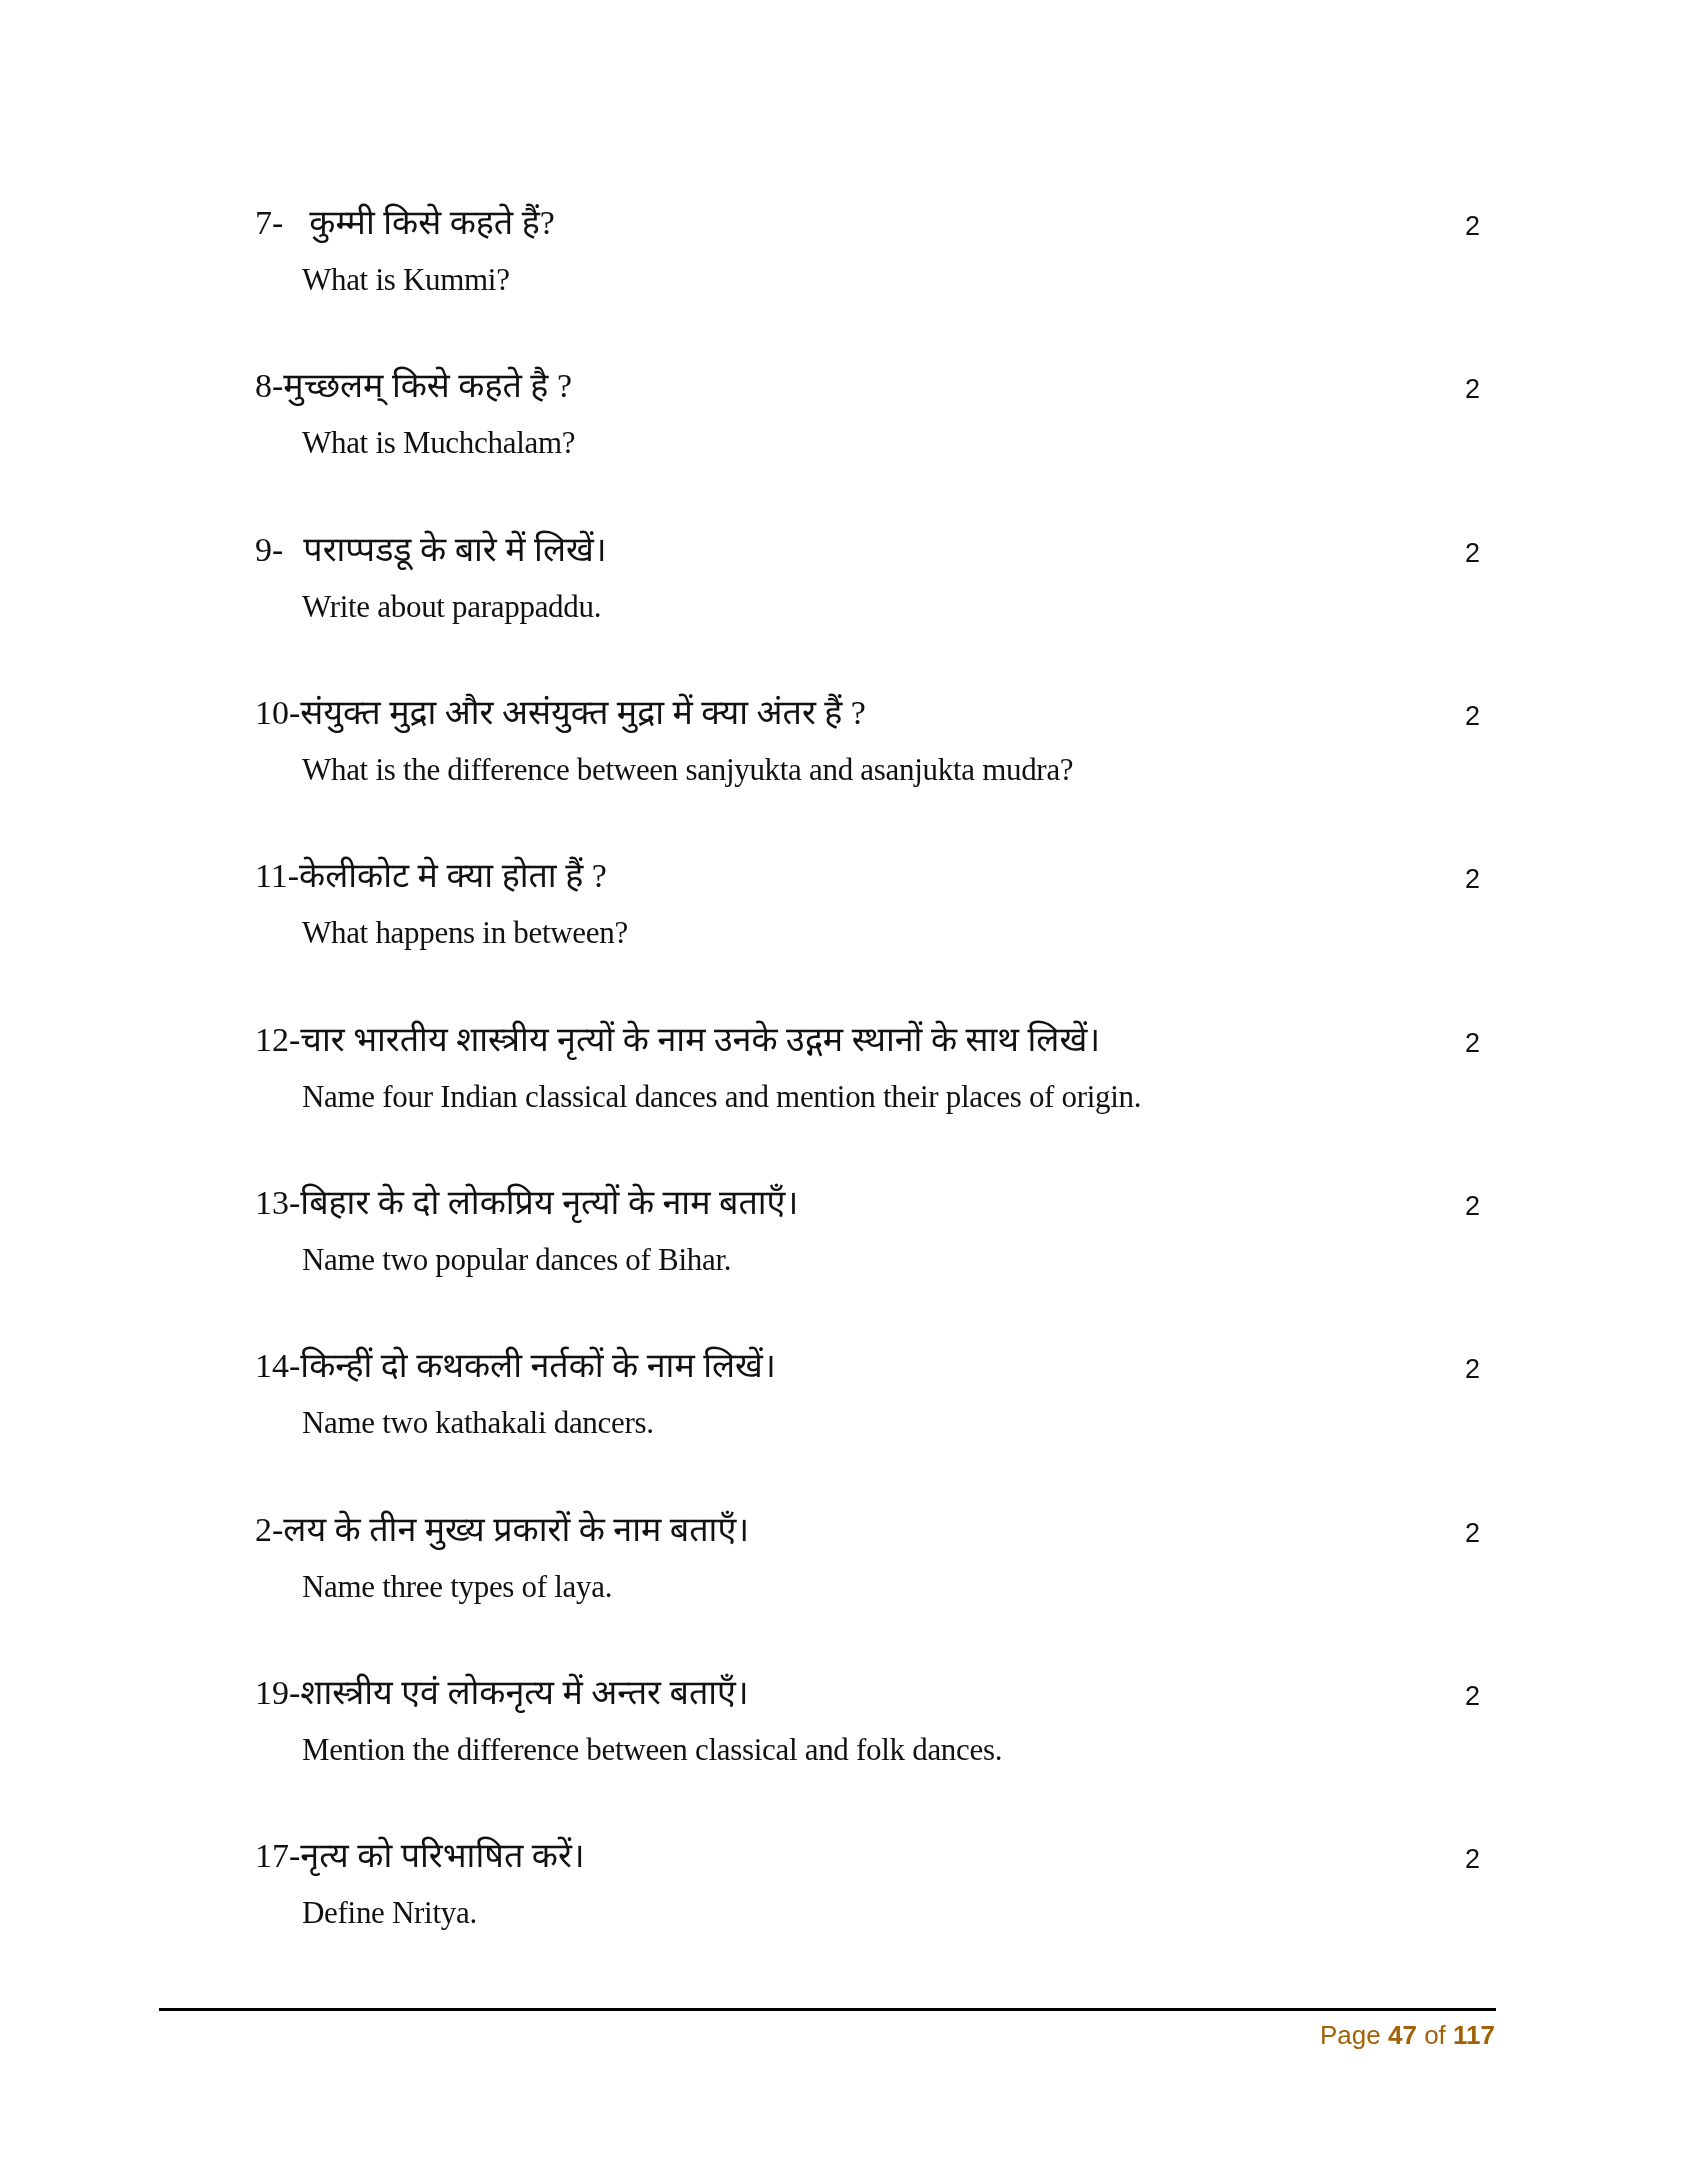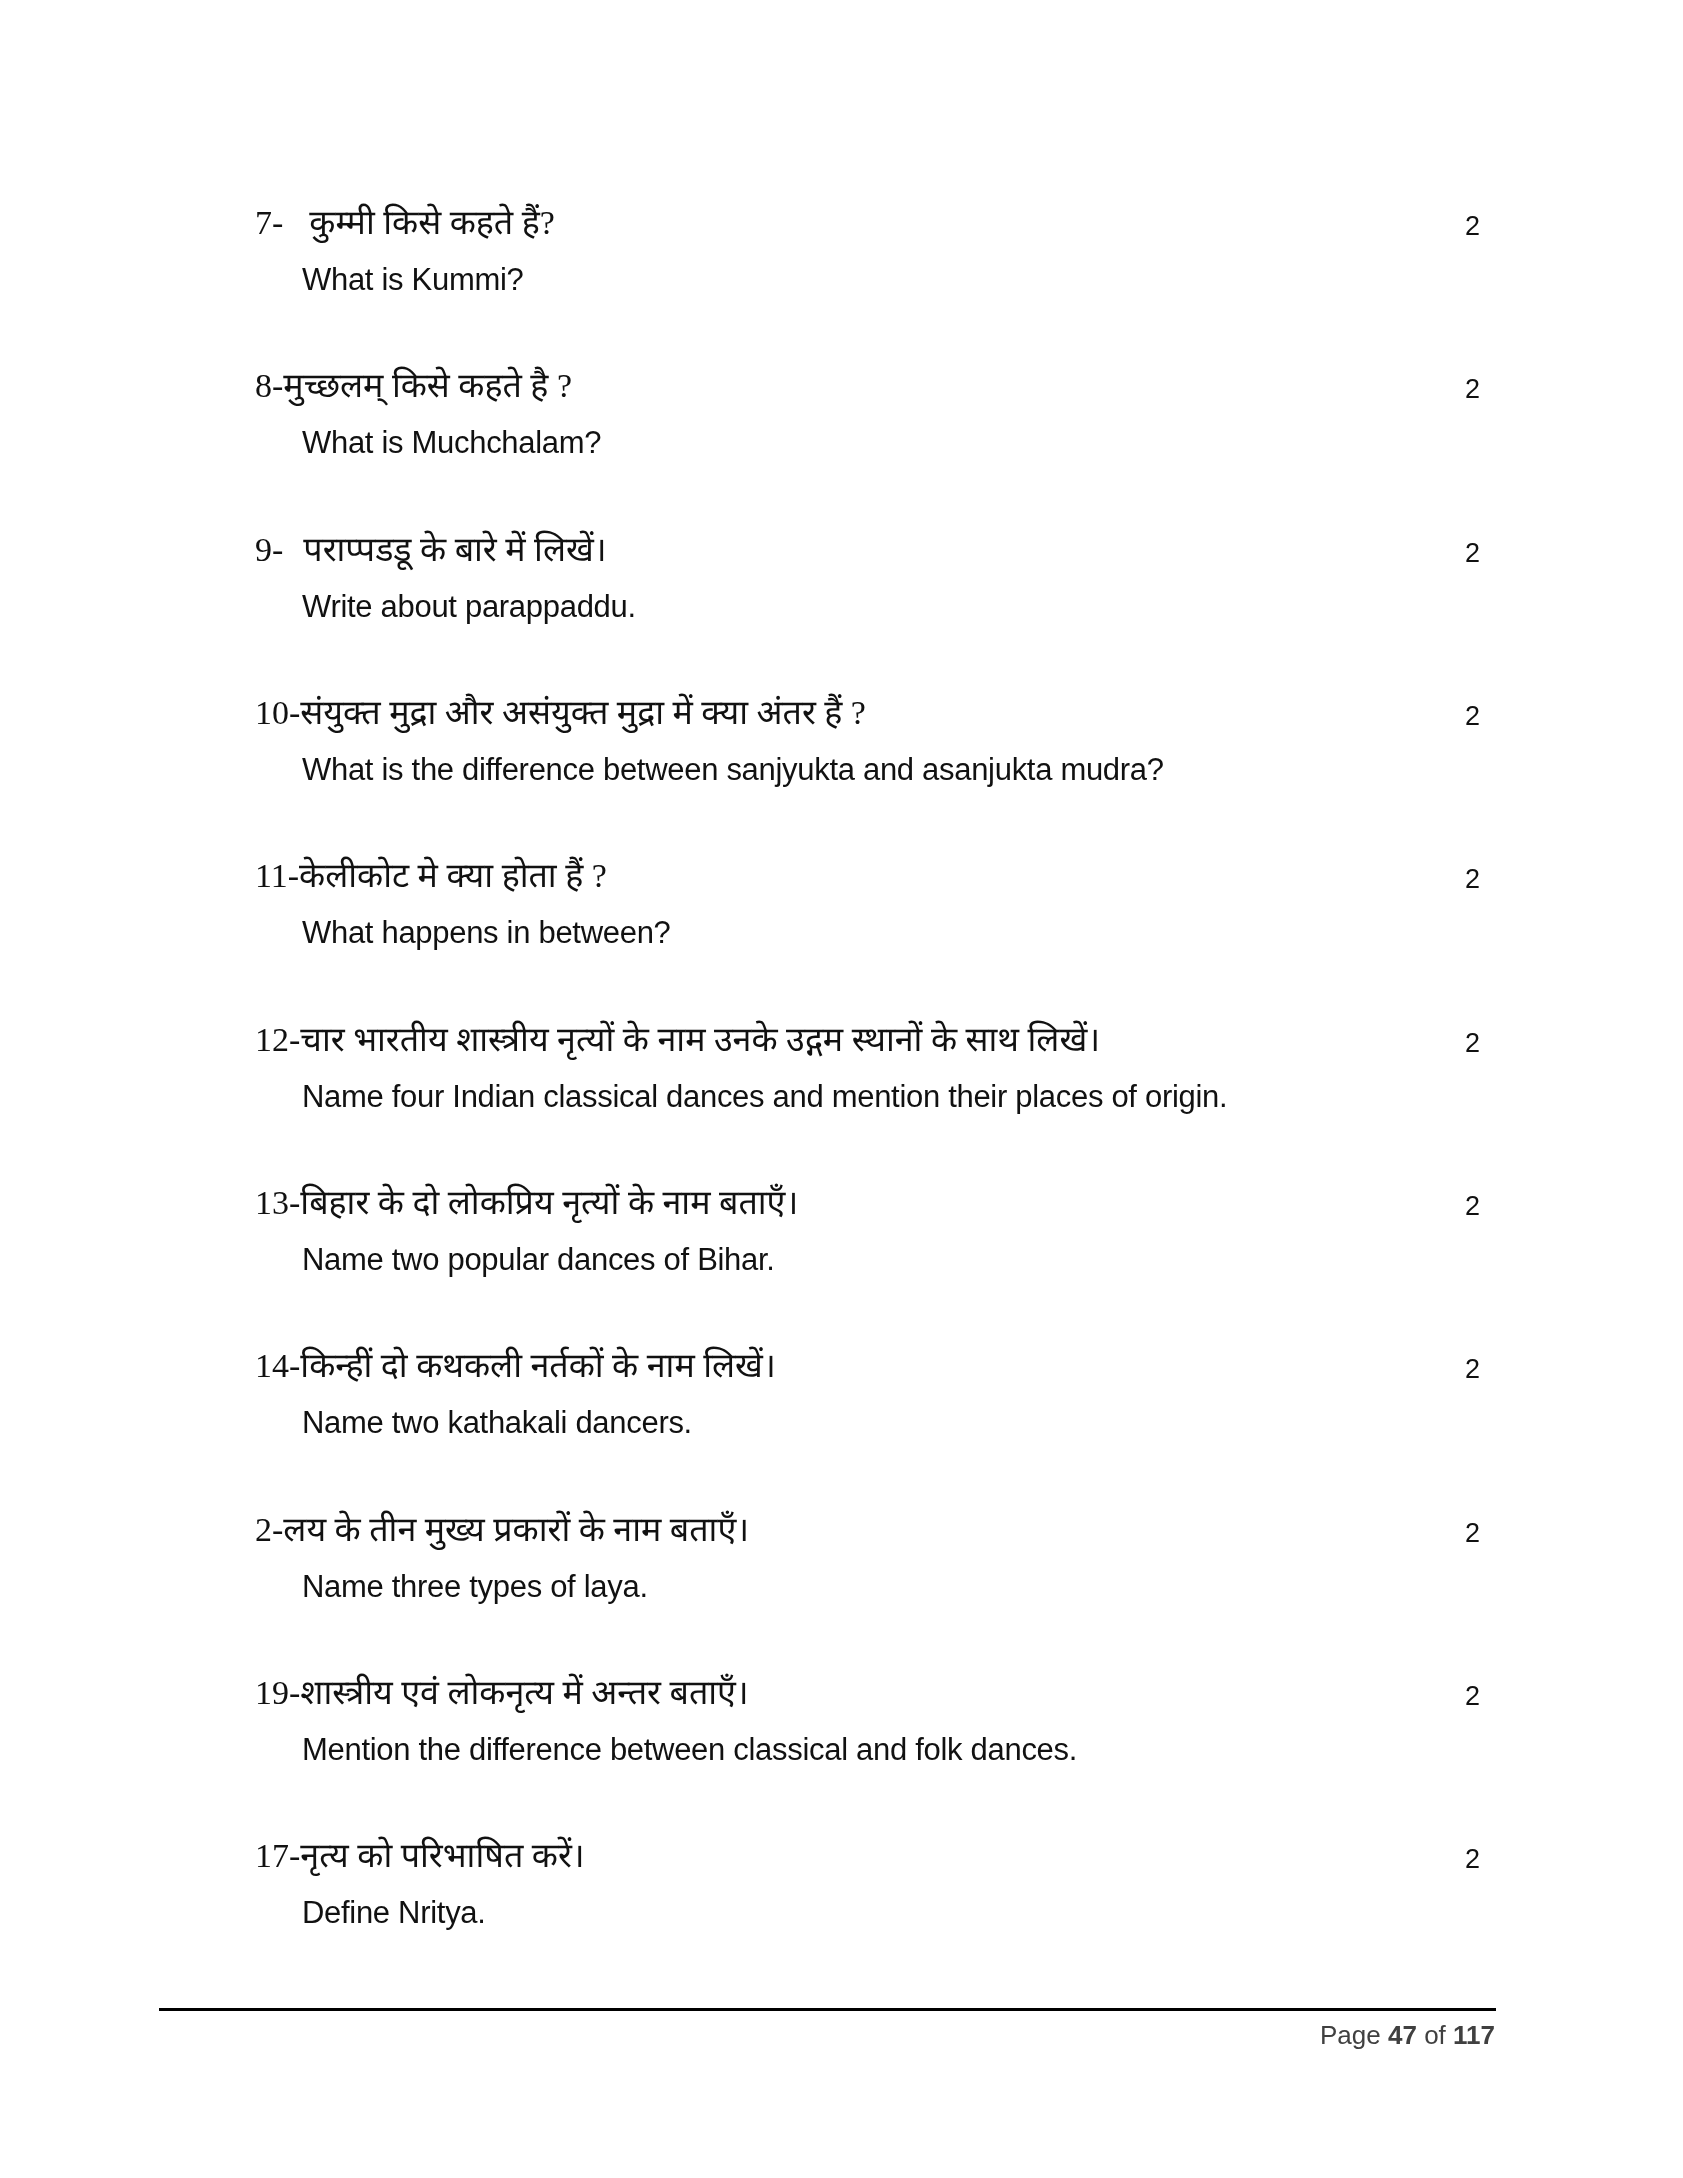--- a/index.html
+++ b/index.html
@@ -1,22 +1,22 @@
 <!DOCTYPE html>
 <html><head>
 <meta charset="utf-8">
 <style>
   html, body { margin: 0; padding: 0; background: #ffffff; }
   body { width: 1683px; height: 2178px; position: relative; overflow: hidden; color: #111; }
   .q { position: absolute; left: 255px; width: 1238px; }
   .hi { position: absolute; left: 0; top: 0; font-family: "Liberation Serif", "DejaVu Serif", serif; font-size: 34px; line-height: 40px; white-space: nowrap; }
-  .en { position: absolute; left: 47px; top: 59px; font-family: Liberation Sans, sans-serif; font-size: 31px; line-height: 36px; white-space: nowrap; letter-spacing: -0.3px; }
+  .en { position: absolute; left: 47px; top: 59px; font-family: Liberation Serif, serif; font-size: 31px; line-height: 36px; white-space: nowrap; letter-spacing: -0.3px; }
   .marks { position: absolute; left: 1210px; top: 6px; font-family: "Liberation Sans", "DejaVu Sans", sans-serif; font-size: 27px; line-height: 34px; }
   .rule { position: absolute; left: 159px; top: 2008px; width: 1337px; height: 3px; background: #000; }
-  .footer { position: absolute; right: 188px; top: 2018px; font-family: "Liberation Sans", "DejaVu Sans", sans-serif; font-size: 26px; line-height: 34px; color: #404040; }
+  .footer { position: absolute; right: 188px; top: 2018px; font-family: "Liberation Sans", "DejaVu Sans", sans-serif; font-size: 26px; line-height: 34px; color: #a16207; }
   .footer b { font-weight: bold; }
 </style>
 </head>
 <body>
 
 <div id="questions">
     <div class="q" style="top: 203px;">
       <div class="hi"><span>7-</span><span style="margin-left: 26px;">कुम्मी किसे कहते हैं?</span></div>
       <div class="en">What is Kummi?</div>
       <div class="marks">2</div>

